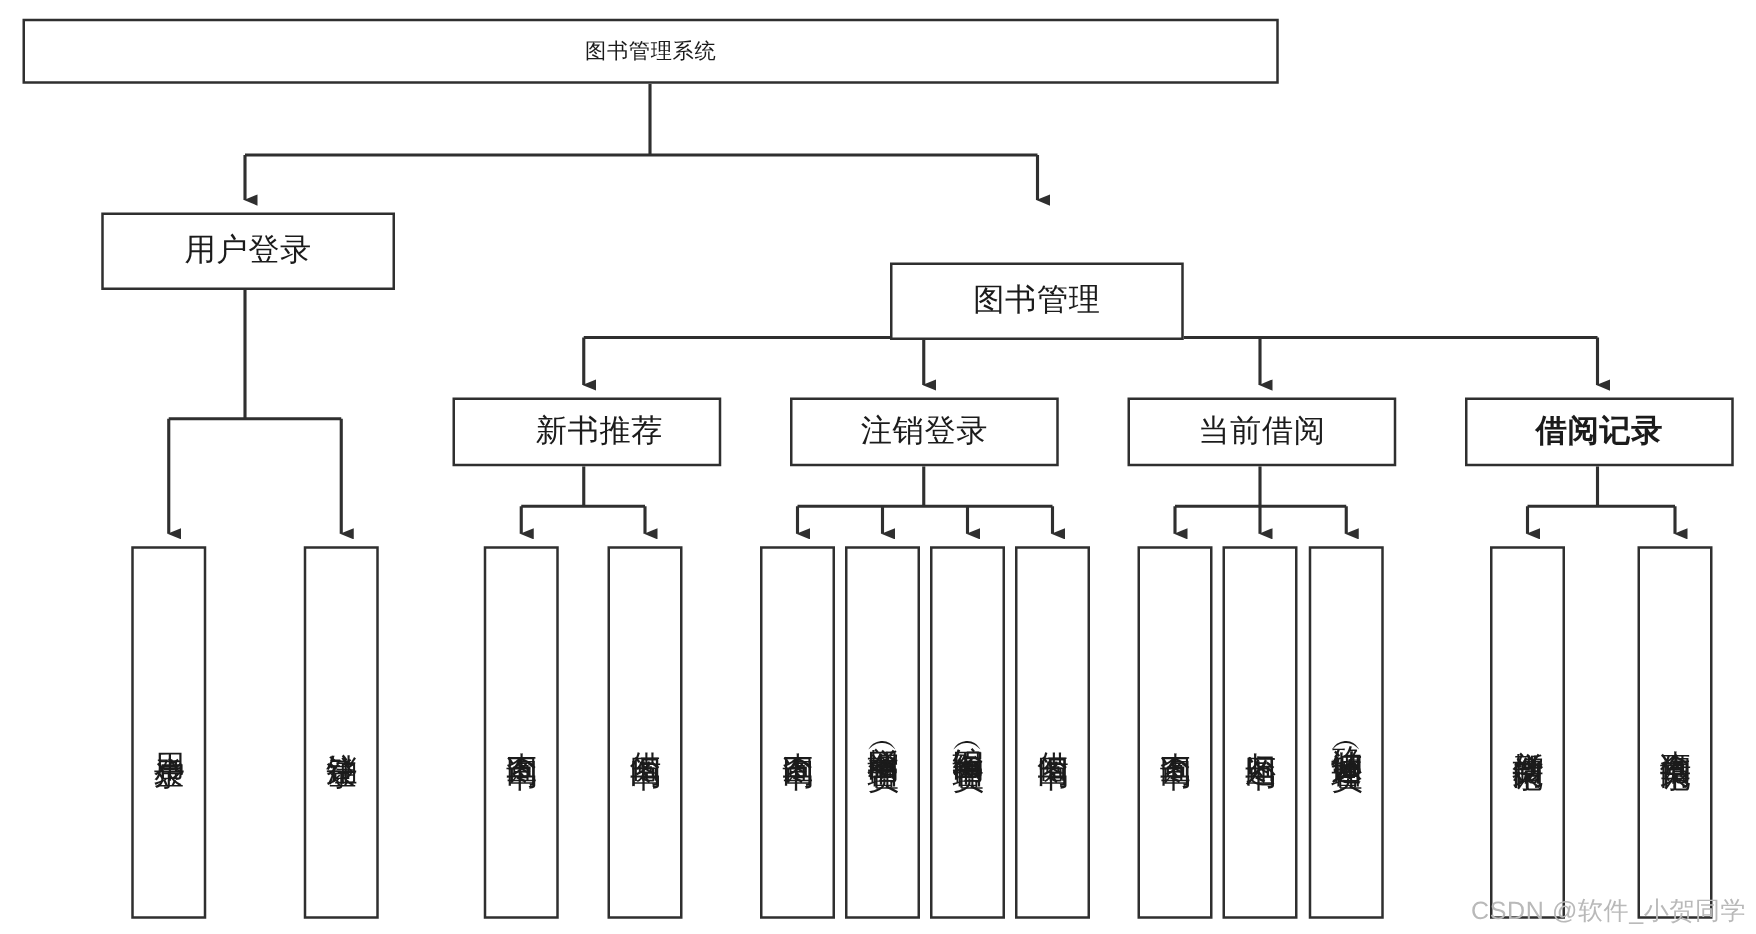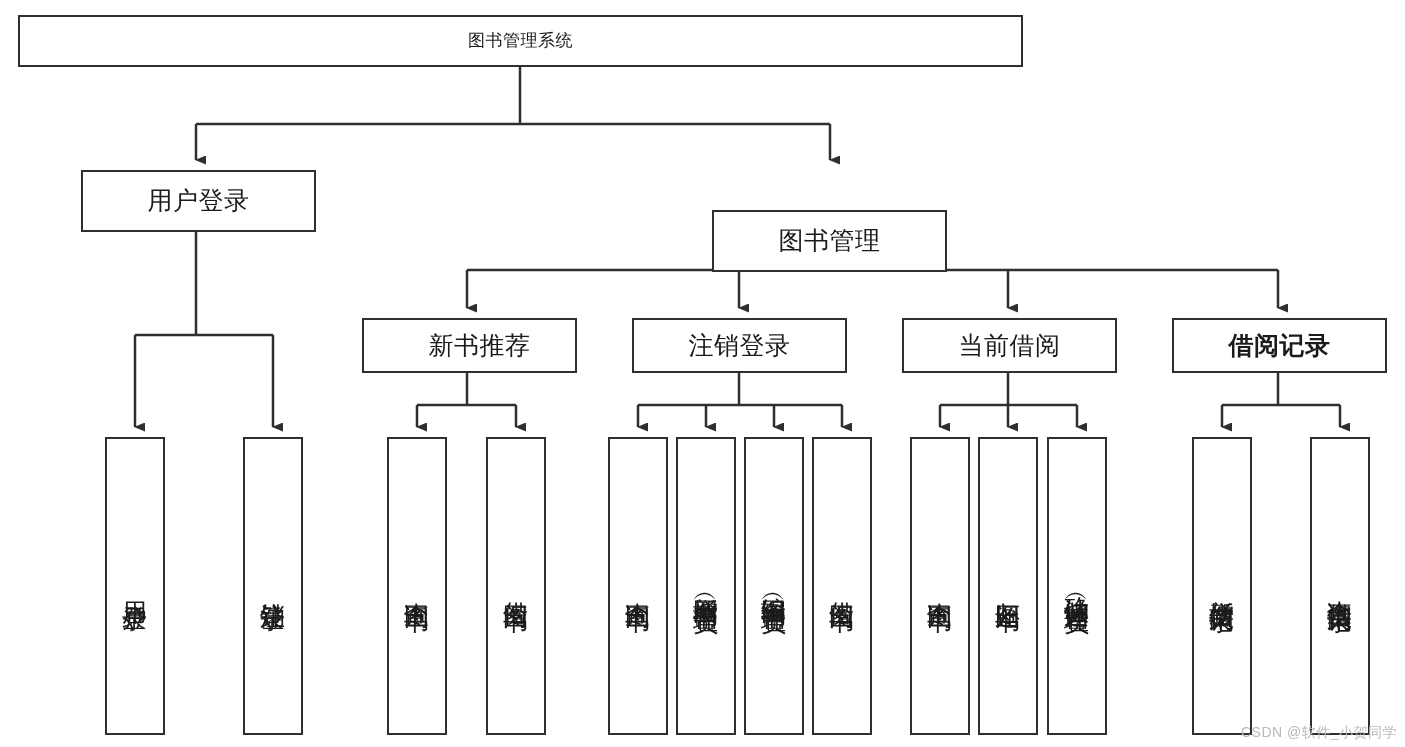--- a/index.html
+++ b/index.html
@@ -61,21 +61,21 @@
     font-size: 25px;
     line-height: 1.12;
     letter-spacing: 2px;
     white-space: nowrap;
     max-height: 100%;
   }
   #watermark {
     position: absolute;
     right: 8px;
     bottom: 5px;
-    font-size: 14px;
+    font-size: 20px;
     color: #b9b9b9;
     white-space: nowrap;
     letter-spacing: 0.5px;
   }
 </style>
 </head>
 <body>
 
 <div id="canvas">
 

